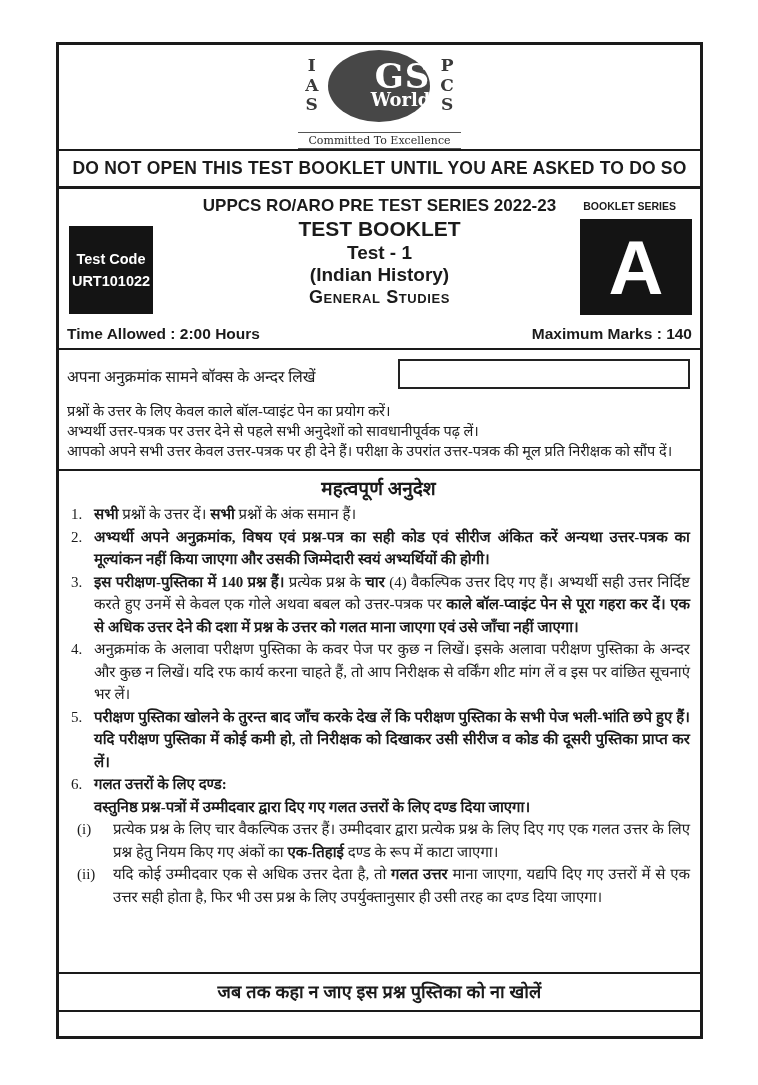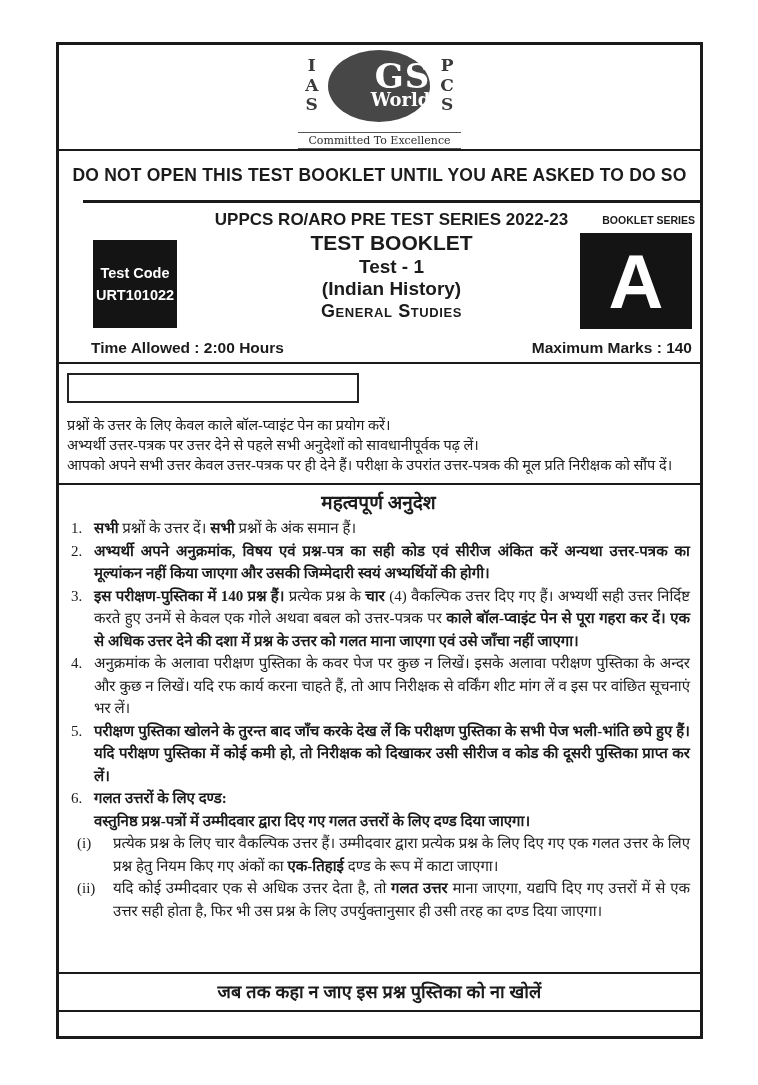--- a/index.html
+++ b/index.html
@@ -50,42 +50,41 @@
     font-size: 11px; color: #2e2e2e;
     border-top: 1px solid #555; border-bottom: 1px solid #555;
     padding: 1px 10px;
   }
   
   .banner {
     border-top: 2px solid #1a1a1a;
     text-align: center;
     font-weight: bold;
     font-size: 17.5px;
-    padding: 14px 4px;
+    padding: 7px 4px;
     letter-spacing: 0.2px;
   }
   .banner.hindi {
     font-family: "Liberation Serif", "DejaVu Serif", serif;
     font-size: 18px;
     padding: 5px 4px 7px;
   }
   .footer-strip { border-top: 2px solid #1a1a1a; height: 26px; }
   
   .header-section {
     border-top: 3px solid #1a1a1a;
     position: relative;
     height: 162px;
-    margin-left: 24px;
   }
   .series-title {
     position: absolute; left: 0; right: 0; top: 7px;
     text-align: center; font-weight: bold; font-size: 17px;
   }
   .booklet-series-label {
-    position: absolute; right: 5px; top: 11px;
+    position: absolute; right: 24px; top: 11px;
     font-weight: bold; font-size: 10.5px;
   }
   .test-code-box {
     position: absolute; left: 10px; top: 37px;
     width: 84px; height: 88px;
     background: #141414; color: #fff;
     display: flex; flex-direction: column;
     align-items: center; justify-content: center;
     font-weight: bold; font-size: 14.5px; line-height: 1.55;
   }
@@ -182,20 +181,21 @@
     </div>
     <div class="series-a-box">A</div>
     <div class="header-bottom-row">
       <span>Time Allowed : 2:00 Hours</span>
       <span>Maximum Marks : 140</span>
     </div>
   </div>
 
   <div class="roll-section">
     <div class="roll-row">
+      <div class="roll-prompt">अपना अनुक्रमांक सामने बॉक्स के अन्दर लिखें</div>
       <div class="roll-box"></div>
     </div>
     <div class="roll-notes" id="roll-notes">
         <div>प्रश्नों के उत्तर के लिए केवल काले बॉल-प्वाइंट पेन का प्रयोग करें।</div>
         <div>अभ्यर्थी उत्तर-पत्रक पर उत्तर देने से पहले सभी अनुदेशों को सावधानीपूर्वक पढ़ लें।</div>
         <div>आपको अपने सभी उत्तर केवल उत्तर-पत्रक पर ही देने हैं। परीक्षा के उपरांत उत्तर-पत्रक की मूल प्रति निरीक्षक को सौंप दें।</div>
       </div>
   </div>
 
   <div class="instructions-section">

